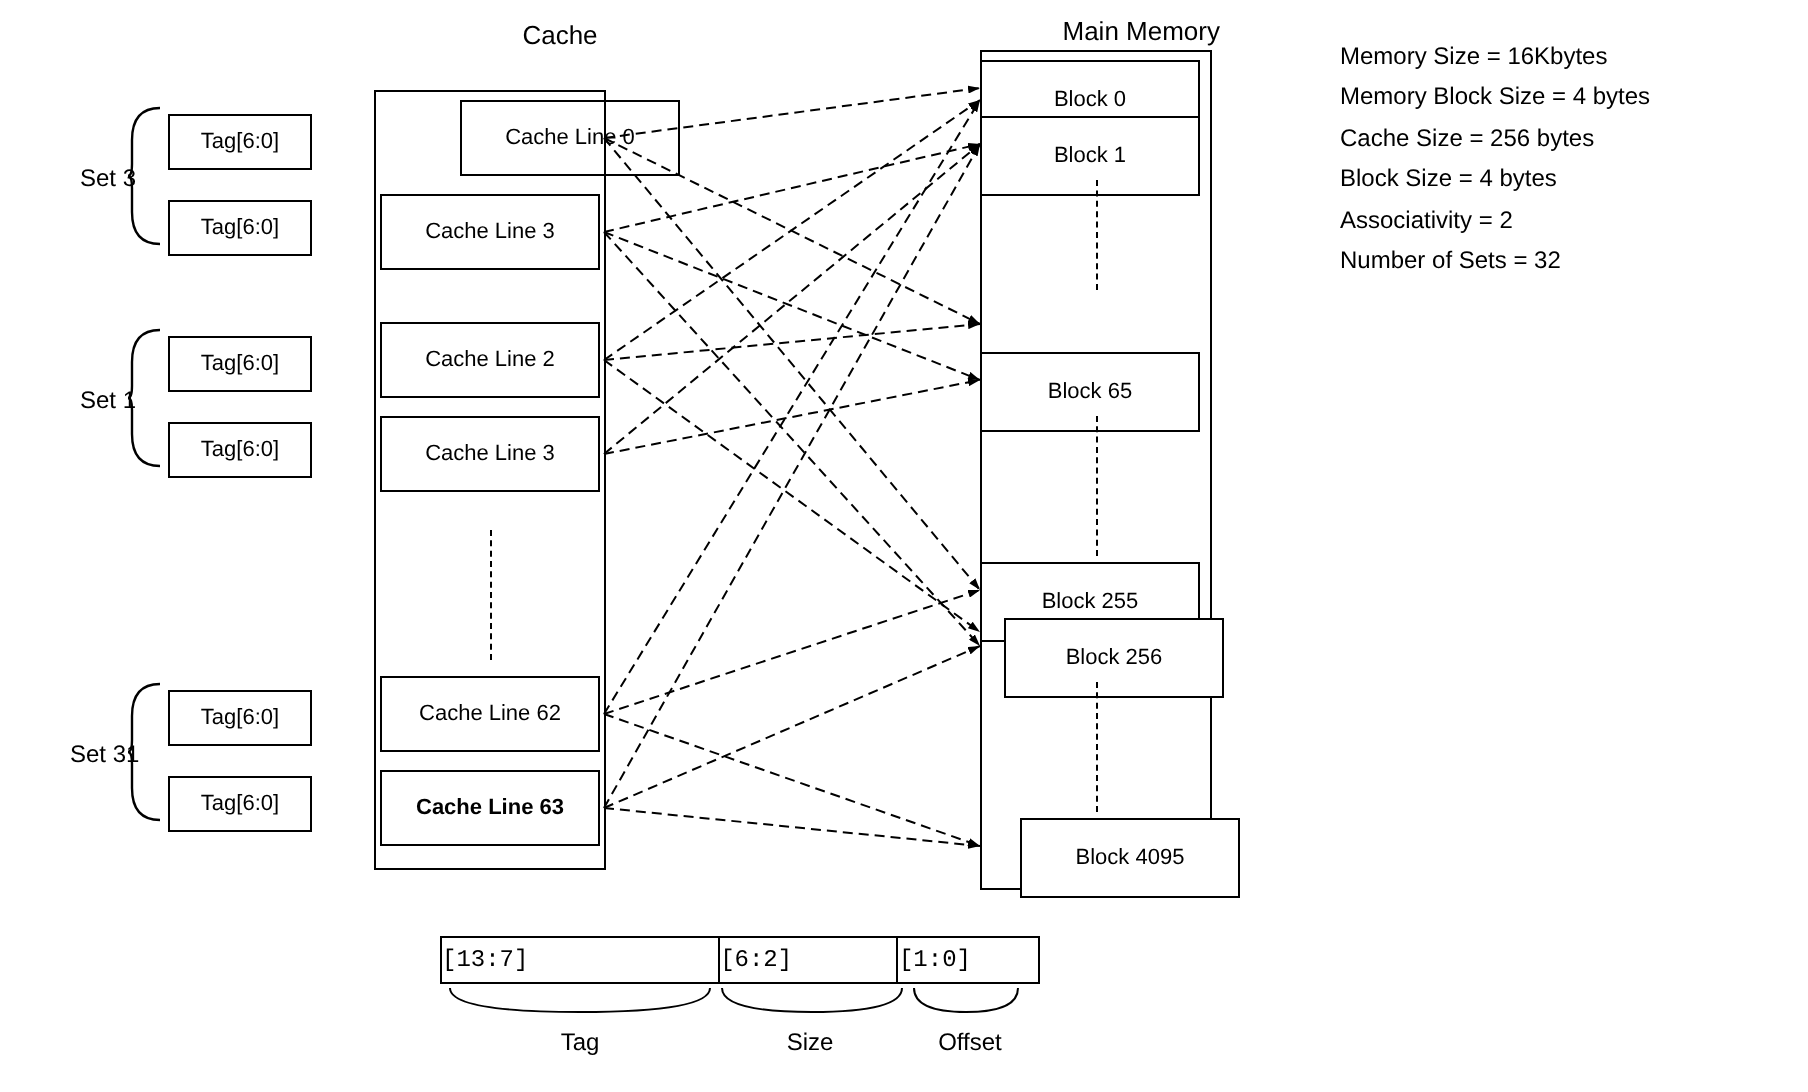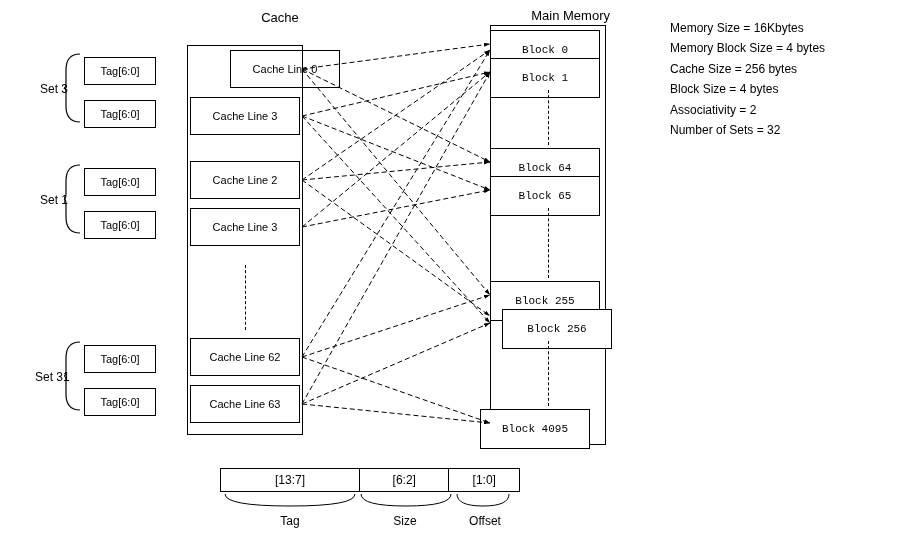--- a/index.html
+++ b/index.html
@@ -67,21 +67,20 @@
     .mem-block-box {
       position: absolute;
       border: 1px solid #000;
       background: #fff;
       font-size: 11px;
       display: flex;
       align-items: center;
       justify-content: center;
       width: 110px;
       height: 40px;
-      font-family: Liberation Mono, monospace;
     }
     
     .info-panel {
       position: absolute;
       top: 18px;
       left: 670px;
       font-size: 12px;
       line-height: 1.7;
     }
     
@@ -95,23 +94,23 @@
     }
     
     .addr-section {
       position: absolute;
       bottom: 18px;
       left: 200px;
       width: 340px;
     }
     .addr-field {
       border-right: 1px solid #000;
-      text-align: center;
       padding: 4px 0;
       font-size: 12px;
+      font-family: Liberation Mono, monospace;
     }
     .addr-field:last-child { border-right: none; }
     
     .dashed-vline {
       position: absolute;
       border-left: 1px dashed #000;
       height: 60px;
     }
     
     .dashed-vline-mem {
@@ -154,45 +153,44 @@
 
   <svg style="position:absolute;top:340px;left:62px;width:20px;height:72px;">
     <path d="M18,2 Q4,2 4,18 L4,30 Q4,36 2,36 Q4,36 4,42 L4,54 Q4,70 18,70" fill="none" stroke="#000" stroke-width="1.2"></path>
   </svg>
   <div class="set-label" style="top:370px;left:35px;">Set 31</div>
 
   <div class="tag-box" style="top:345px;left:84px;">Tag[6:0]</div>
   <div class="tag-box" style="top:388px;left:84px;">Tag[6:0]</div>
 
   <div class="cache-line-box" style="top:338px;left:190px;">Cache Line 62</div>
-  <div class="cache-line-box" style="top:385px;left:190px;">Cache Line 63</div>
+  <div class="cache-line-box" style="top:385px;left:190px;font-weight:bold;">Cache Line 63</div>
 
   <div style="position:absolute;top:45px;left:187px;width:116px;height:390px;border:1px solid #000;"></div>
 
   <div style="position:absolute;top:25px;left:490px;width:116px;height:420px;border:1px solid #000;"></div>
 
   <div class="mem-block-box" style="top:30px;left:490px;">Block 0</div>
 
   <div class="mem-block-box" style="top:58px;left:490px;">Block 1</div>
 
   <div class="dashed-vline-mem" style="top:90px;left:548px;height:55px;"></div>
 
-  <div class="mem-block-box" style="top:148px;left:490px;">Block 64</div>
 
   <div class="mem-block-box" style="top:176px;left:490px;">Block 65</div>
 
   <div class="dashed-vline-mem" style="top:208px;left:548px;height:70px;"></div>
 
   <div class="mem-block-box" style="top:281px;left:490px;">Block 255</div>
 
   <div class="mem-block-box" style="top:309px;left:502px;">Block 256</div>
 
   <div class="dashed-vline-mem" style="top:341px;left:548px;height:65px;"></div>
 
-  <div class="mem-block-box" style="top:409px;left:480px;">Block 4095</div>
+  <div class="mem-block-box" style="top:409px;left:510px;">Block 4095</div>
 
   <svg id="svg-overlay">
     <defs>
       <marker id="arrowhead" markerWidth="6" markerHeight="4" refX="6" refY="2" orient="auto">
         <polygon points="0 0, 6 2, 0 4" fill="#000"></polygon>
       </marker>
     </defs>
 
     <line x1="302" y1="69" x2="490" y2="44" stroke="#000" stroke-width="1" stroke-dasharray="5,3" marker-end="url(#arrowhead)"></line>
 

